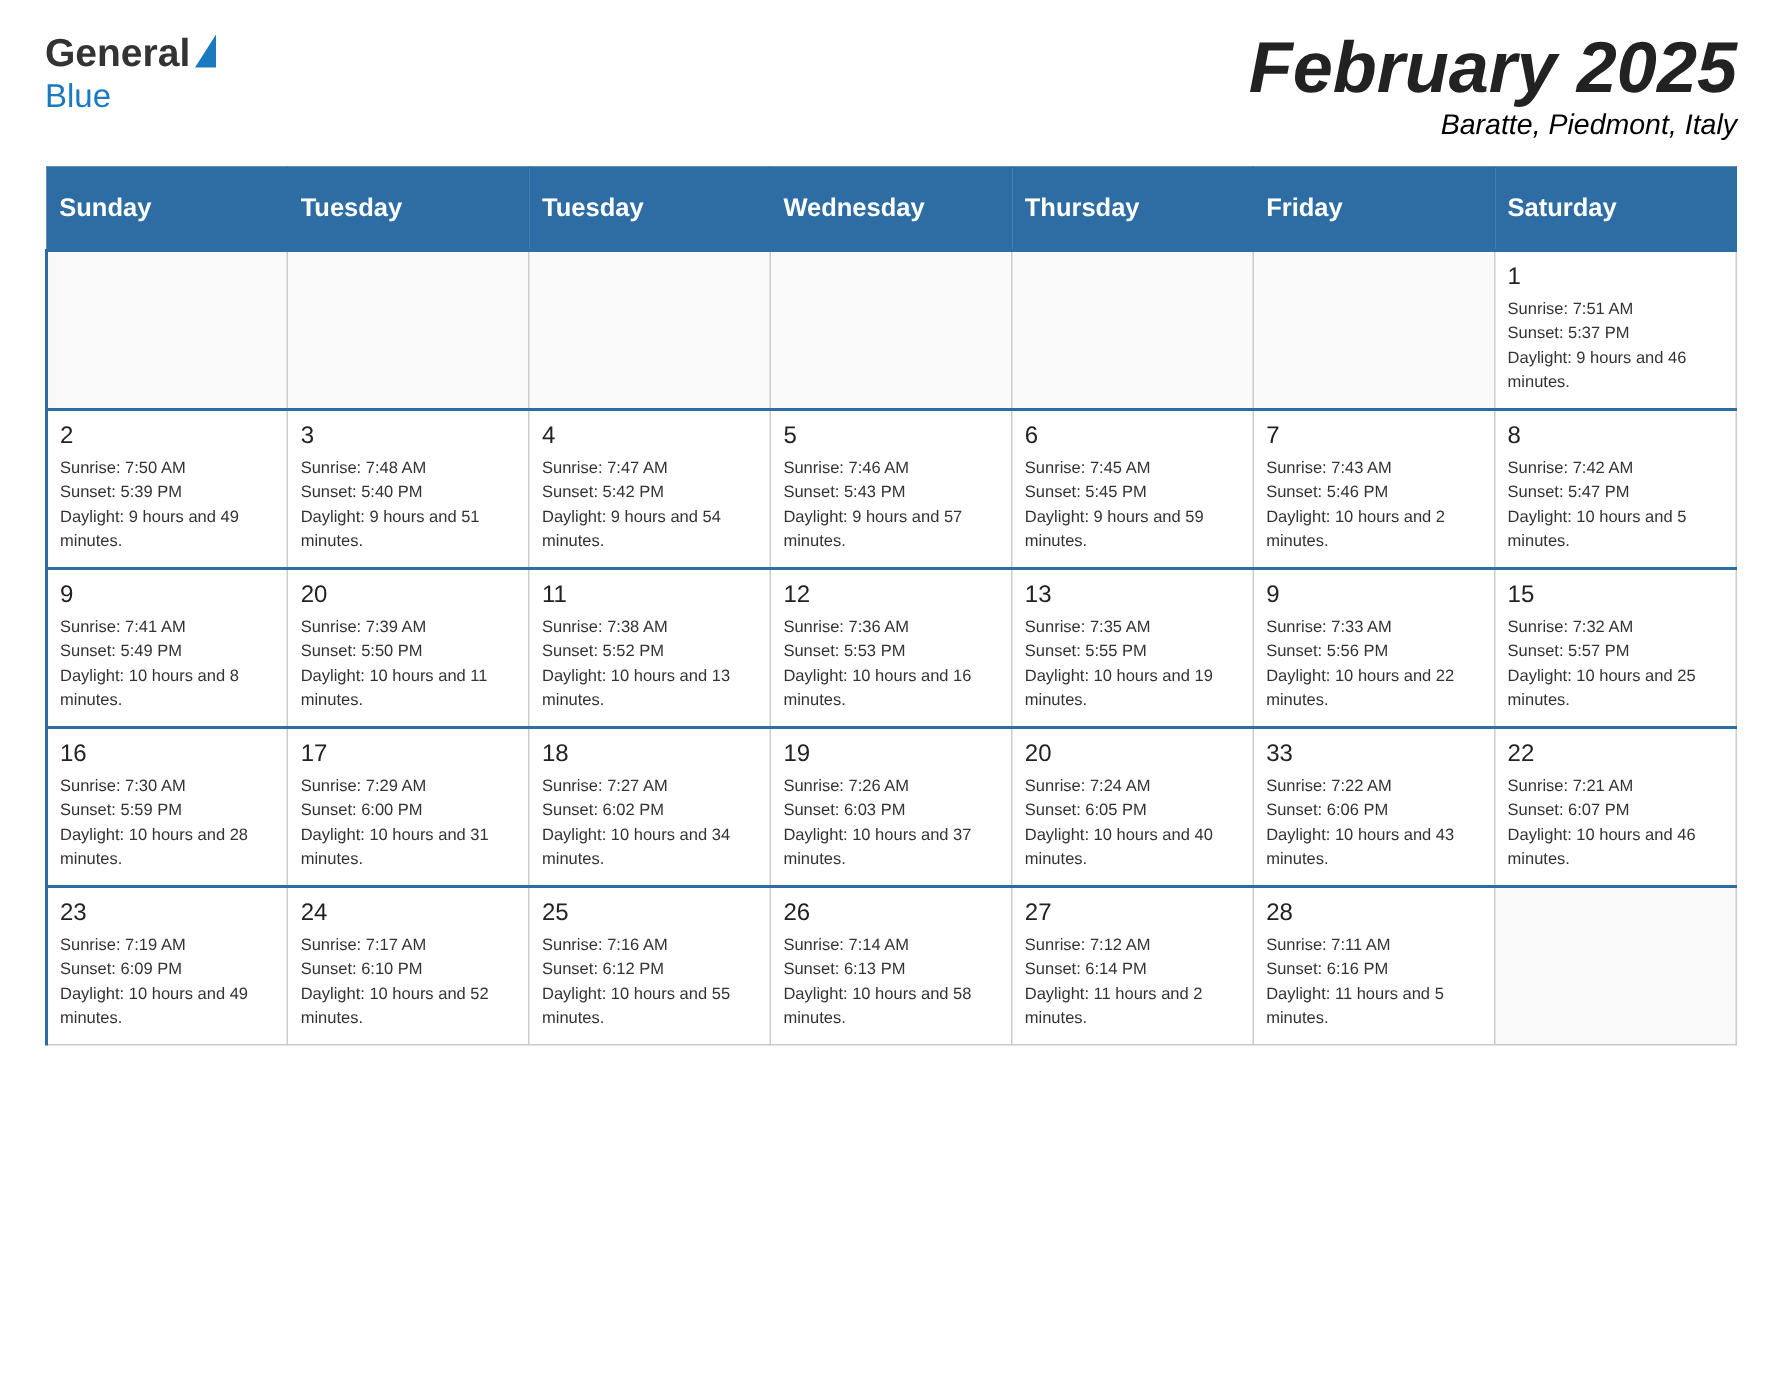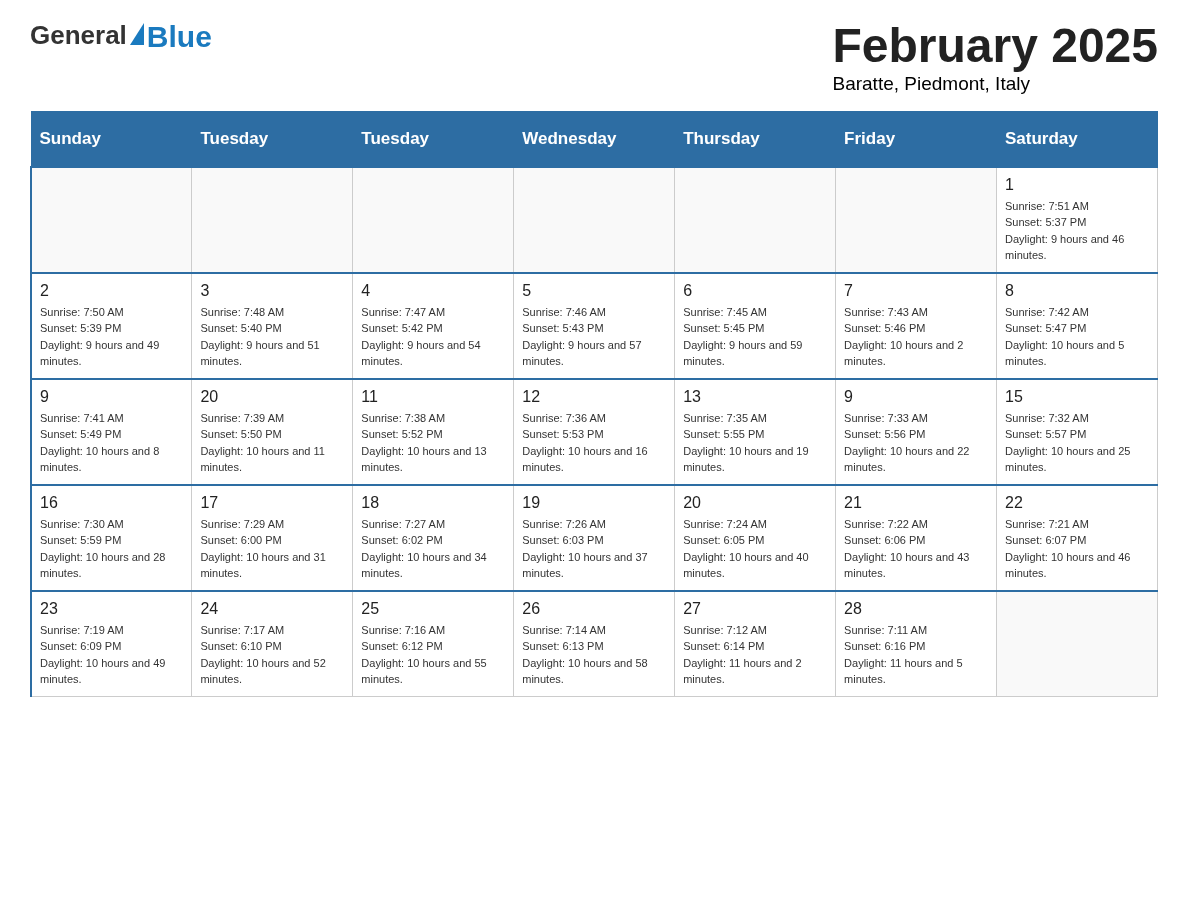--- a/index.html
+++ b/index.html
@@ -11,21 +11,21 @@
       min-height: 918px;
     }
     .header {
       display: flex;
       justify-content: space-between;
       align-items: flex-start;
       margin-bottom: 16px;
     }
     .logo {
       display: flex;
-      flex-direction: row;
+      flex-direction: column;
       align-items: flex-start;
     }
     .logo-top {
       display: flex;
       align-items: center;
       font-size: 26px;
       font-weight: bold;
       color: #333;
     }
     .logo-general { color: #333; }
@@ -33,25 +33,26 @@
       width: 0;
       height: 0;
       border-left: 14px solid transparent;
       border-bottom: 22px solid #1a7abf;
       margin: 0 3px;
       position: relative;
       top: -2px;
     }
     .logo-blue {
       color: #1a7abf;
-      font-size: 30px;
-      font-weight: bold;
+      font-size: 22px;
+      font-weight: normal;
     }
     .title-section {
-      text-align: left;
+      text-align: right;
+      font-style: italic;
     }
     .month-title {
       font-size: 48px;
       font-weight: bold;
       color: #222;
       line-height: 1.1;
     }
     .location {
       font-size: 19px;
       color: #000000;
@@ -217,21 +218,21 @@
         </td>
         <td>
           <div class="day-number">19</div>
           <div class="day-info">Sunrise: 7:26 AM<br>Sunset: 6:03 PM<br>Daylight: 10 hours and 37 minutes.</div>
         </td>
         <td>
           <div class="day-number">20</div>
           <div class="day-info">Sunrise: 7:24 AM<br>Sunset: 6:05 PM<br>Daylight: 10 hours and 40 minutes.</div>
         </td>
         <td>
-          <div class="day-number">21</div>
+          <div class="day-number">33</div>
           <div class="day-info">Sunrise: 7:22 AM<br>Sunset: 6:06 PM<br>Daylight: 10 hours and 43 minutes.</div>
         </td>
         <td>
           <div class="day-number">22</div>
           <div class="day-info">Sunrise: 7:21 AM<br>Sunset: 6:07 PM<br>Daylight: 10 hours and 46 minutes.</div>
         </td>
       </tr>
       <tr>
         <td>
           <div class="day-number">23</div>

